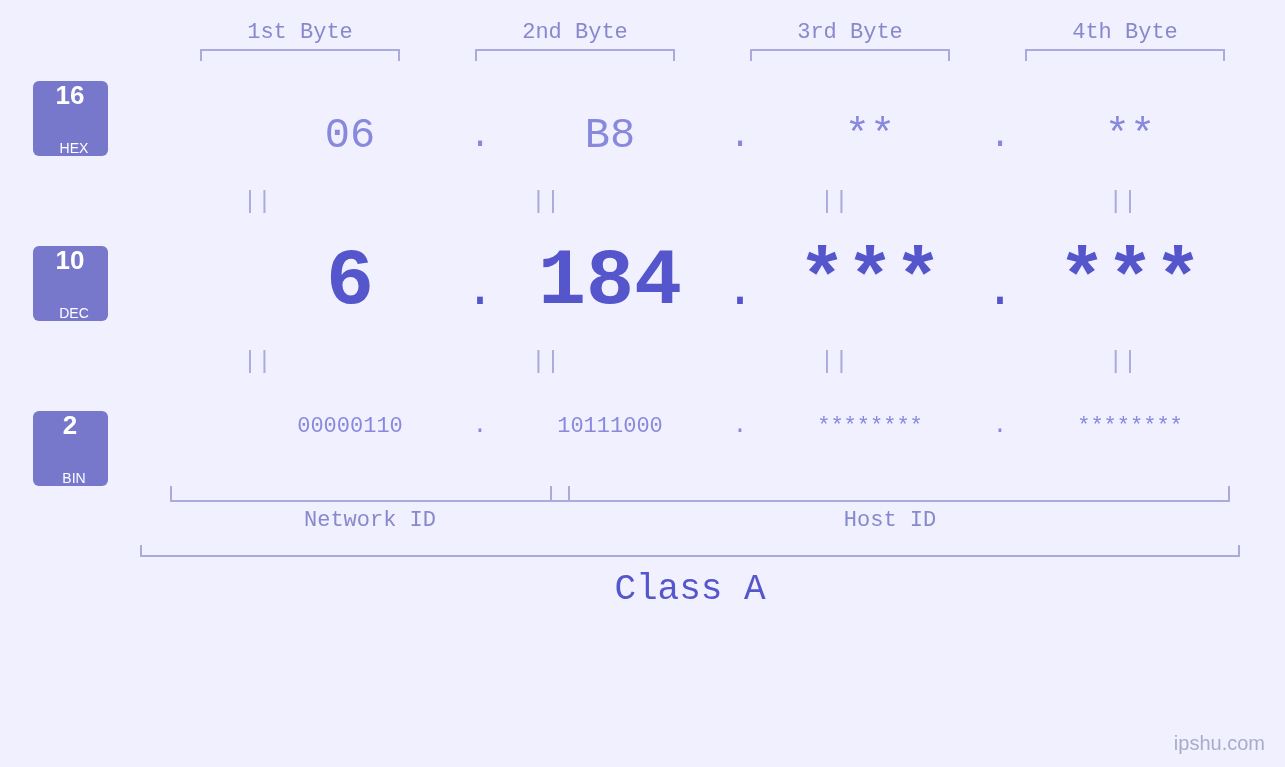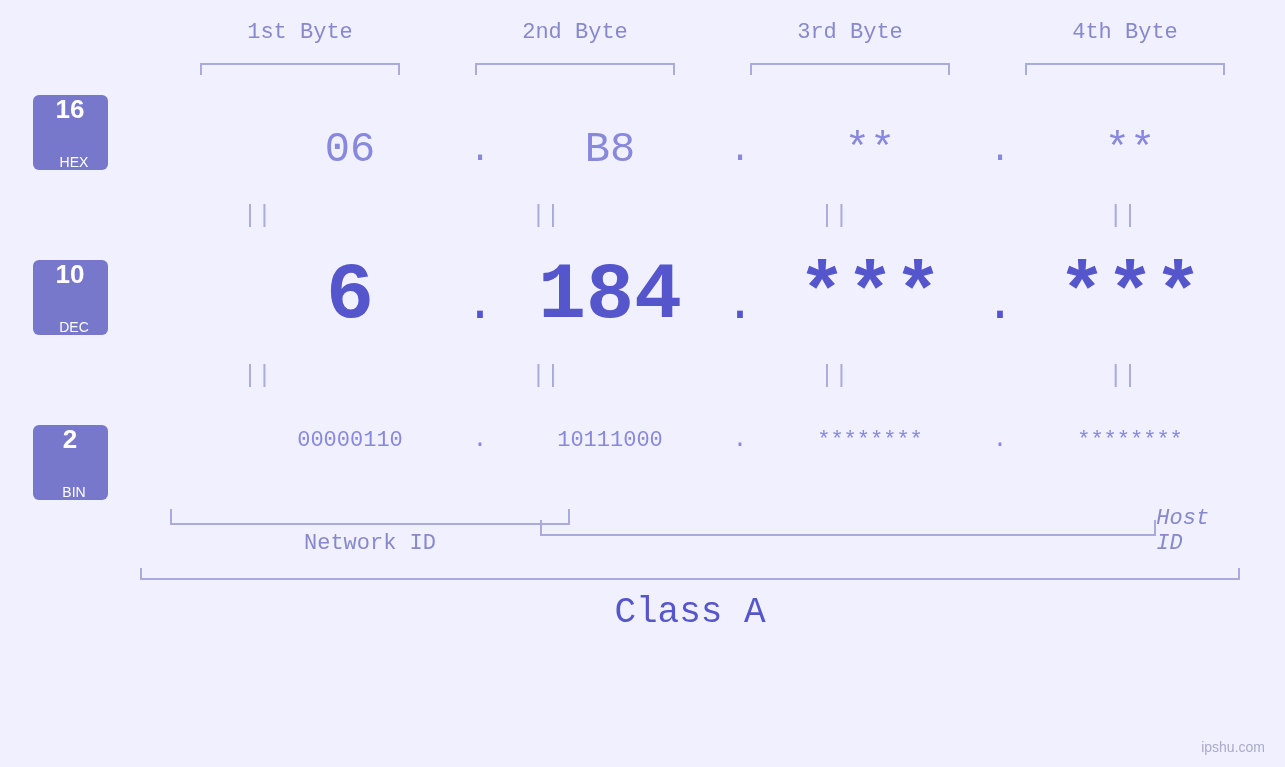--- a/index.html
+++ b/index.html
@@ -21,21 +21,21 @@
       align-items: center;
       padding-top: 20px;
     }
 
     
     .headers-row {
       display: flex;
       width: 1100px;
       margin-left: 140px;
       justify-content: space-around;
-      margin-bottom: 18px;
+      margin-bottom: 4px;
     }
 
     .col-header {
       width: 220px;
       text-align: center;
       color: #8888cc;
       font-size: 22px;
       font-family: 'Courier New', Courier, monospace;
     }
 
@@ -193,21 +193,21 @@
 
     .equals-dot {
       width: 40px;
     }
 
     .watermark {
       position: absolute;
       bottom: 12px;
       right: 20px;
       color: #aaaacc;
-      font-size: 14px;
+      font-size: 20px;
       font-family: Arial, sans-serif;
     }
 
     .dot-large {
       font-size: 50px;
       line-height: 1;
       margin-top: 10px;
     }
 
     .dot-small {
@@ -308,21 +308,21 @@
         <div class="cell masked-bin">********</div>
         <div class="dot-cell dot-small" style="font-size:24px; color:#8888dd;">.</div>
         <div class="cell masked-bin">********</div>
       </div>
 
       <div style="display:flex; width:1100px; margin-top:5px; align-items:flex-end;">
         <div style="width:460px; display:flex; flex-direction:column; align-items:center;">
           <div style="width:400px; height:16px; border-bottom:2px solid #aaaadd; border-left:2px solid #aaaadd; border-right:2px solid #aaaadd;"></div>
           <div style="margin-top:6px; color:#8888cc; font-size:22px;">Network ID</div>
         </div>
-        <div style="width:700px; display:flex; flex-direction:row; align-items:center; margin-left:-60px;font-style:italic;">
+        <div style="width:700px; display:flex; flex-direction:column; align-items:center; margin-left:-60px;">
           <div style="width:680px; height:16px; border-bottom:2px solid #aaaadd; border-left:2px solid #aaaadd; border-right:2px solid #aaaadd;"></div>
           <div style="margin-top:6px; color:#8888cc; font-size:22px;">Host ID</div>
         </div>
       </div>
 
       <div style="width:1100px; height:12px; border-bottom:2px solid #aaaadd; border-left:2px solid #aaaadd; border-right:2px solid #aaaadd; margin-top:12px;"></div>
 
       <div style="width:1100px; text-align:center; color:#5555cc; font-size:36px; margin-top:12px;">Class A</div>
 
     </div>

